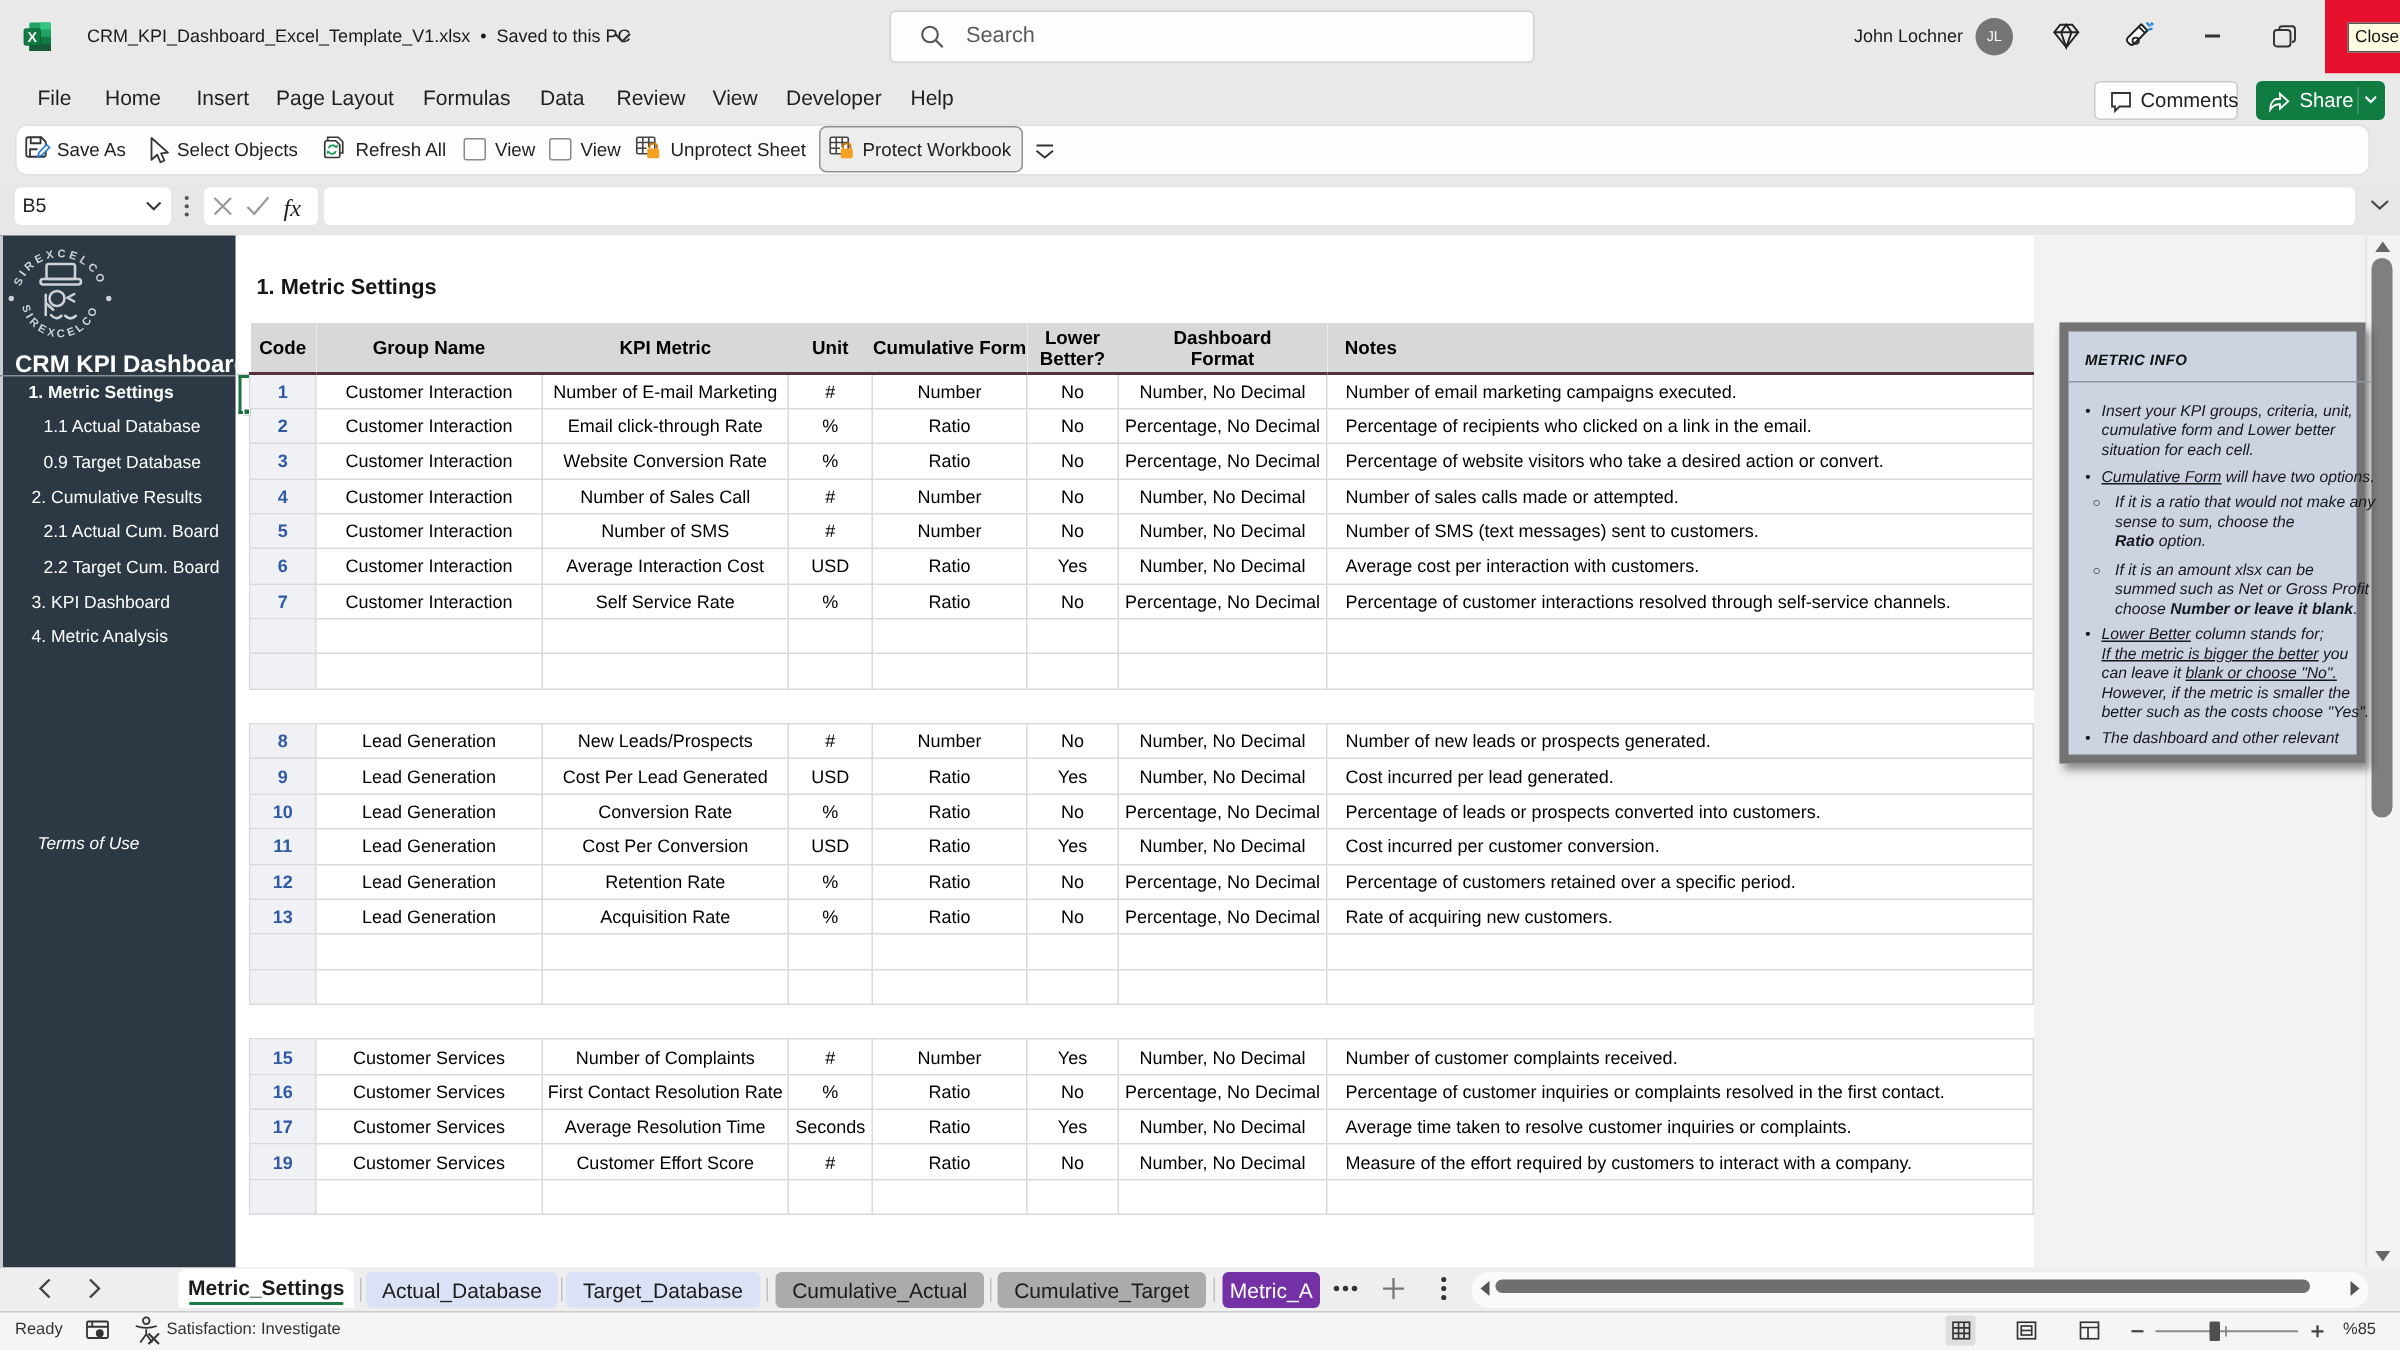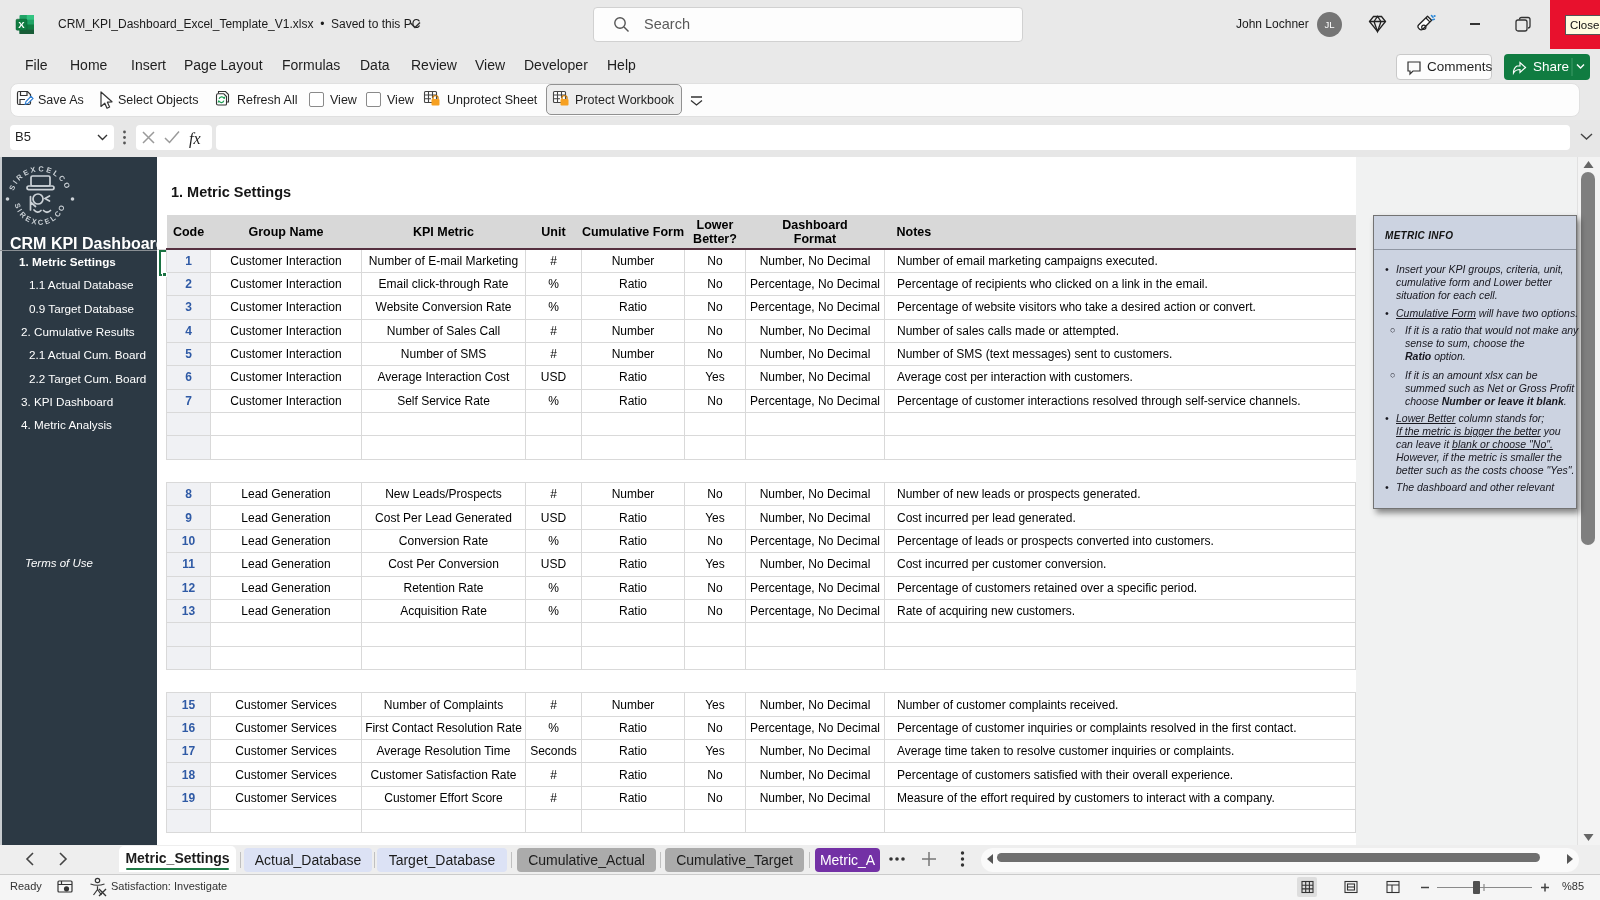--- a/index.html
+++ b/index.html
@@ -51,21 +51,21 @@
 #maintable td { border:1px solid #d9d9d9; font-size:12px; color:#000; text-align:center; overflow:hidden; white-space:nowrap; padding:0; }
 #maintable td.notes { text-align:left; padding-left:12px; }
 #maintable td.code { background:#f0f1f4; color:#2f5aa5; font-weight:bold; }
 #maintable tr { height:23.36px; }
 #maintable tr.hdr { height:34px; }
 #maintable tr.hdr td { background:#d8d8d8; font-weight:bold; font-size:12.5px; border:none; border-bottom:2px solid #55303f; line-height:14px; }
 #maintable tr.hdr td.notes { padding-left:12px; }
 #maintable tr.blank td { border:none; background:#fff; }
 
 
-#panel { left:1373px; top:215px; width:204px; height:294px; background:#ccd3e1; border:1px solid #737373; box-shadow:3px 4px 6px rgba(0,0,0,0.45); z-index:20; font-style:italic; color:#17171f; }
+#panel { left:1373px; top:215px; width:204px; height:294px; background:#ccd3e1; border:6px solid #737373; box-shadow:3px 4px 6px rgba(0,0,0,0.45); z-index:20; font-style:italic; color:#17171f; }
 #panel h3 { font-size:10px; letter-spacing:0.3px; font-style:italic; margin:14px 0 0 11px; color:#111; }
 #paneldiv { position:absolute; left:0; top:33px; width:202px; height:1px; background:#8f96a3; }
 .pline { position:absolute; font-size:10.5px; white-space:nowrap; line-height:12px; }
 
 
 #tabrow { left:0; top:845px; width:1600px; height:29px; background:#eeeeee; }
 .tab { position:absolute; top:3px; height:24px; border-radius:4px; font-size:14px; text-align:center; color:#1c1c1c; }
 #tab-active { left:119px; top:1px; width:117px; height:26px; background:#fff; border-radius:5px 5px 0 0; font-weight:bold; }
 #tab-active .gline { position:absolute; left:7px; right:7px; bottom:2px; height:2.5px; background:#1e7a46; border-radius:2px; }
 .tsep { position:absolute; top:7px; width:1px; height:16px; background:#c0c0c0; }
@@ -358,30 +358,20 @@
         </tr>
 <tr>
           <td class="code">17</td>
           <td>Customer Services</td>
           <td>Average Resolution Time</td>
           <td>Seconds</td>
           <td>Ratio</td>
           <td>Yes</td>
           <td>Number, No Decimal</td>
           <td class="notes">Average time taken to resolve customer inquiries or complaints.</td>
-        </tr>
-<tr>
-          <td class="code">18</td>
-          <td>Customer Services</td>
-          <td>Customer Satisfaction Rate</td>
-          <td>#</td>
-          <td>Ratio</td>
-          <td>No</td>
-          <td>Number, No Decimal</td>
-          <td class="notes">Percentage of customers satisfied with their overall experience.</td>
         </tr>
 <tr>
           <td class="code">19</td>
           <td>Customer Services</td>
           <td>Customer Effort Score</td>
           <td>#</td>
           <td>Ratio</td>
           <td>No</td>
           <td>Number, No Decimal</td>
           <td class="notes">Measure of the effort required by customers to interact with a company.</td>

